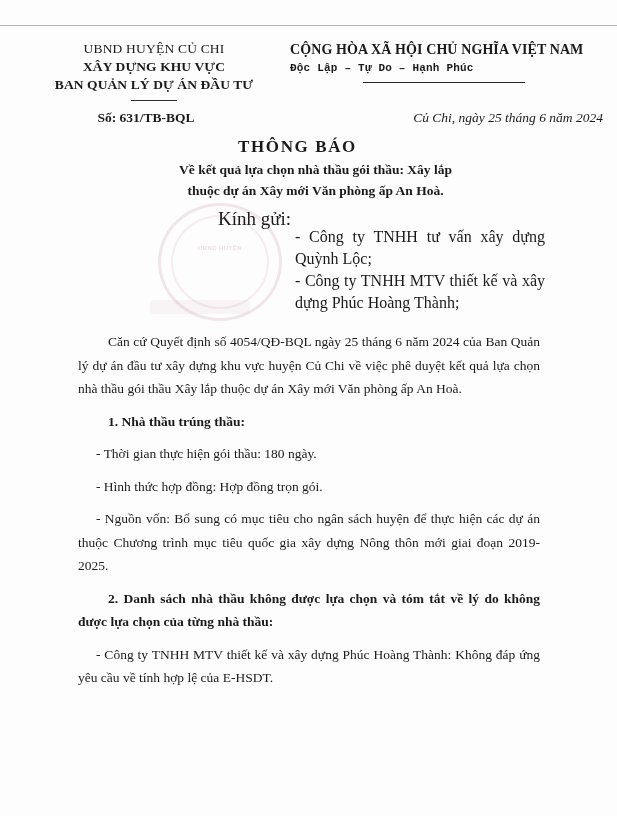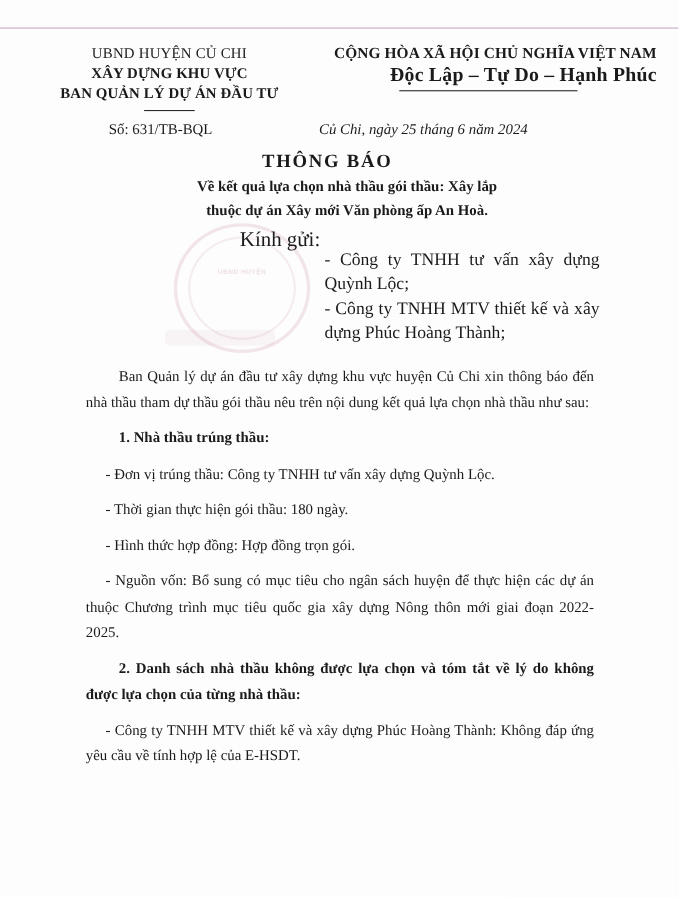--- a/index.html
+++ b/index.html
@@ -83,21 +83,21 @@
     align-items: flex-start;
   }
   .hdr-left {
     width: 290px;
     text-align: center;
     padding-left: 18px;
     box-sizing: border-box;
   }
   .hdr-right {
     width: 327px;
-    text-align: right;
+    text-align: left;
     padding-right: 20px;
     box-sizing: border-box;
   }
   .hdr-line1 {
     font-size: 13.5px;
     line-height: 18px;
     letter-spacing: 0.2px;
   }
   .hdr-bold {
     font-weight: bold;
@@ -106,23 +106,24 @@
     letter-spacing: 0.1px;
   }
   .hdr-right .nation {
     font-weight: bold;
     font-size: 14px;
     line-height: 19px;
     letter-spacing: 0.1px;
   }
   .hdr-right .motto {
     font-weight: bold;
-    font-size: 18px;
+    font-size: 11px;
     line-height: 19px;
     letter-spacing: 0.2px;
+    font-family: Liberation Mono, monospace;
   }
   .rule-short {
     width: 46px;
     height: 1.4px;
     background: #2a2a2a;
     margin: 6px auto 0 auto;
   }
   .rule-long {
     width: 162px;
     height: 1.4px;
@@ -136,24 +137,25 @@
     top: 110px;
     width: 617px;
     display: flex;
   }
   .meta-left {
     width: 290px;
     text-align: center;
     padding-left: 2px;
     box-sizing: border-box;
     font-size: 13.5px;
+    font-weight: bold;
   }
   .meta-right {
     width: 327px;
-    text-align: left;
+    text-align: right;
     padding-right: 14px;
     box-sizing: border-box;
     font-size: 13.5px;
     font-style: italic;
   }
 
   
   .title-block {
     position: absolute;
     left: 0;
@@ -261,33 +263,32 @@
   </div>
 
   <div class="kinh-gui">Kính gửi:</div>
   <div class="recipients">
     <div class="r-line">- Công ty TNHH tư vấn xây dựng Quỳnh Lộc;</div>
     <div class="r-line">- Công ty TNHH MTV thiết kế và xây dựng Phúc Hoàng Thành;</div>
   </div>
 
   <div class="body-block">
 
-
-    <div class="para">Ban Quản lý dự án đầu tư xây dựng khu vực huyện Củ Chi xin thông báo đến nhà thầu tham dự thầu gói thầu nêu trên nội dung kết quả lựa chọn nhà thầu như sau:</div>
+    <div class="para">Căn cứ Quyết định số 4054/QĐ-BQL ngày 25 tháng 6 năm 2024 của Ban Quản lý dự án đầu tư xây dựng khu vực huyện Củ Chi về việc phê duyệt kết quả lựa chọn nhà thầu gói thầu Xây lắp thuộc dự án Xây mới Văn phòng ấp An Hoà.</div>
+
 
     <div class="heading">1. Nhà thầu trúng thầu:</div>
 
-    <div class="item">- Đơn vị trúng thầu: Công ty TNHH tư vấn xây dựng Quỳnh Lộc.</div>
 
 
     <div class="item">- Thời gian thực hiện gói thầu: 180 ngày.</div>
 
     <div class="item">- Hình thức hợp đồng: Hợp đồng trọn gói.</div>
 
-    <div class="item">- Nguồn vốn: Bổ sung có mục tiêu cho ngân sách huyện để thực hiện các dự án thuộc Chương trình mục tiêu quốc gia xây dựng Nông thôn mới giai đoạn 2022-2025.</div>
+    <div class="item">- Nguồn vốn: Bổ sung có mục tiêu cho ngân sách huyện để thực hiện các dự án thuộc Chương trình mục tiêu quốc gia xây dựng Nông thôn mới giai đoạn 2019-2025.</div>
 
     <div class="heading">2. Danh sách nhà thầu không được lựa chọn và tóm tắt về lý do không được lựa chọn của từng nhà thầu:</div>
 
     <div class="item">- Công ty TNHH MTV thiết kế và xây dựng Phúc Hoàng Thành: Không đáp ứng yêu cầu về tính hợp lệ của E-HSDT.</div>
 
   </div>
 
 </div>
 
 </body></html>

